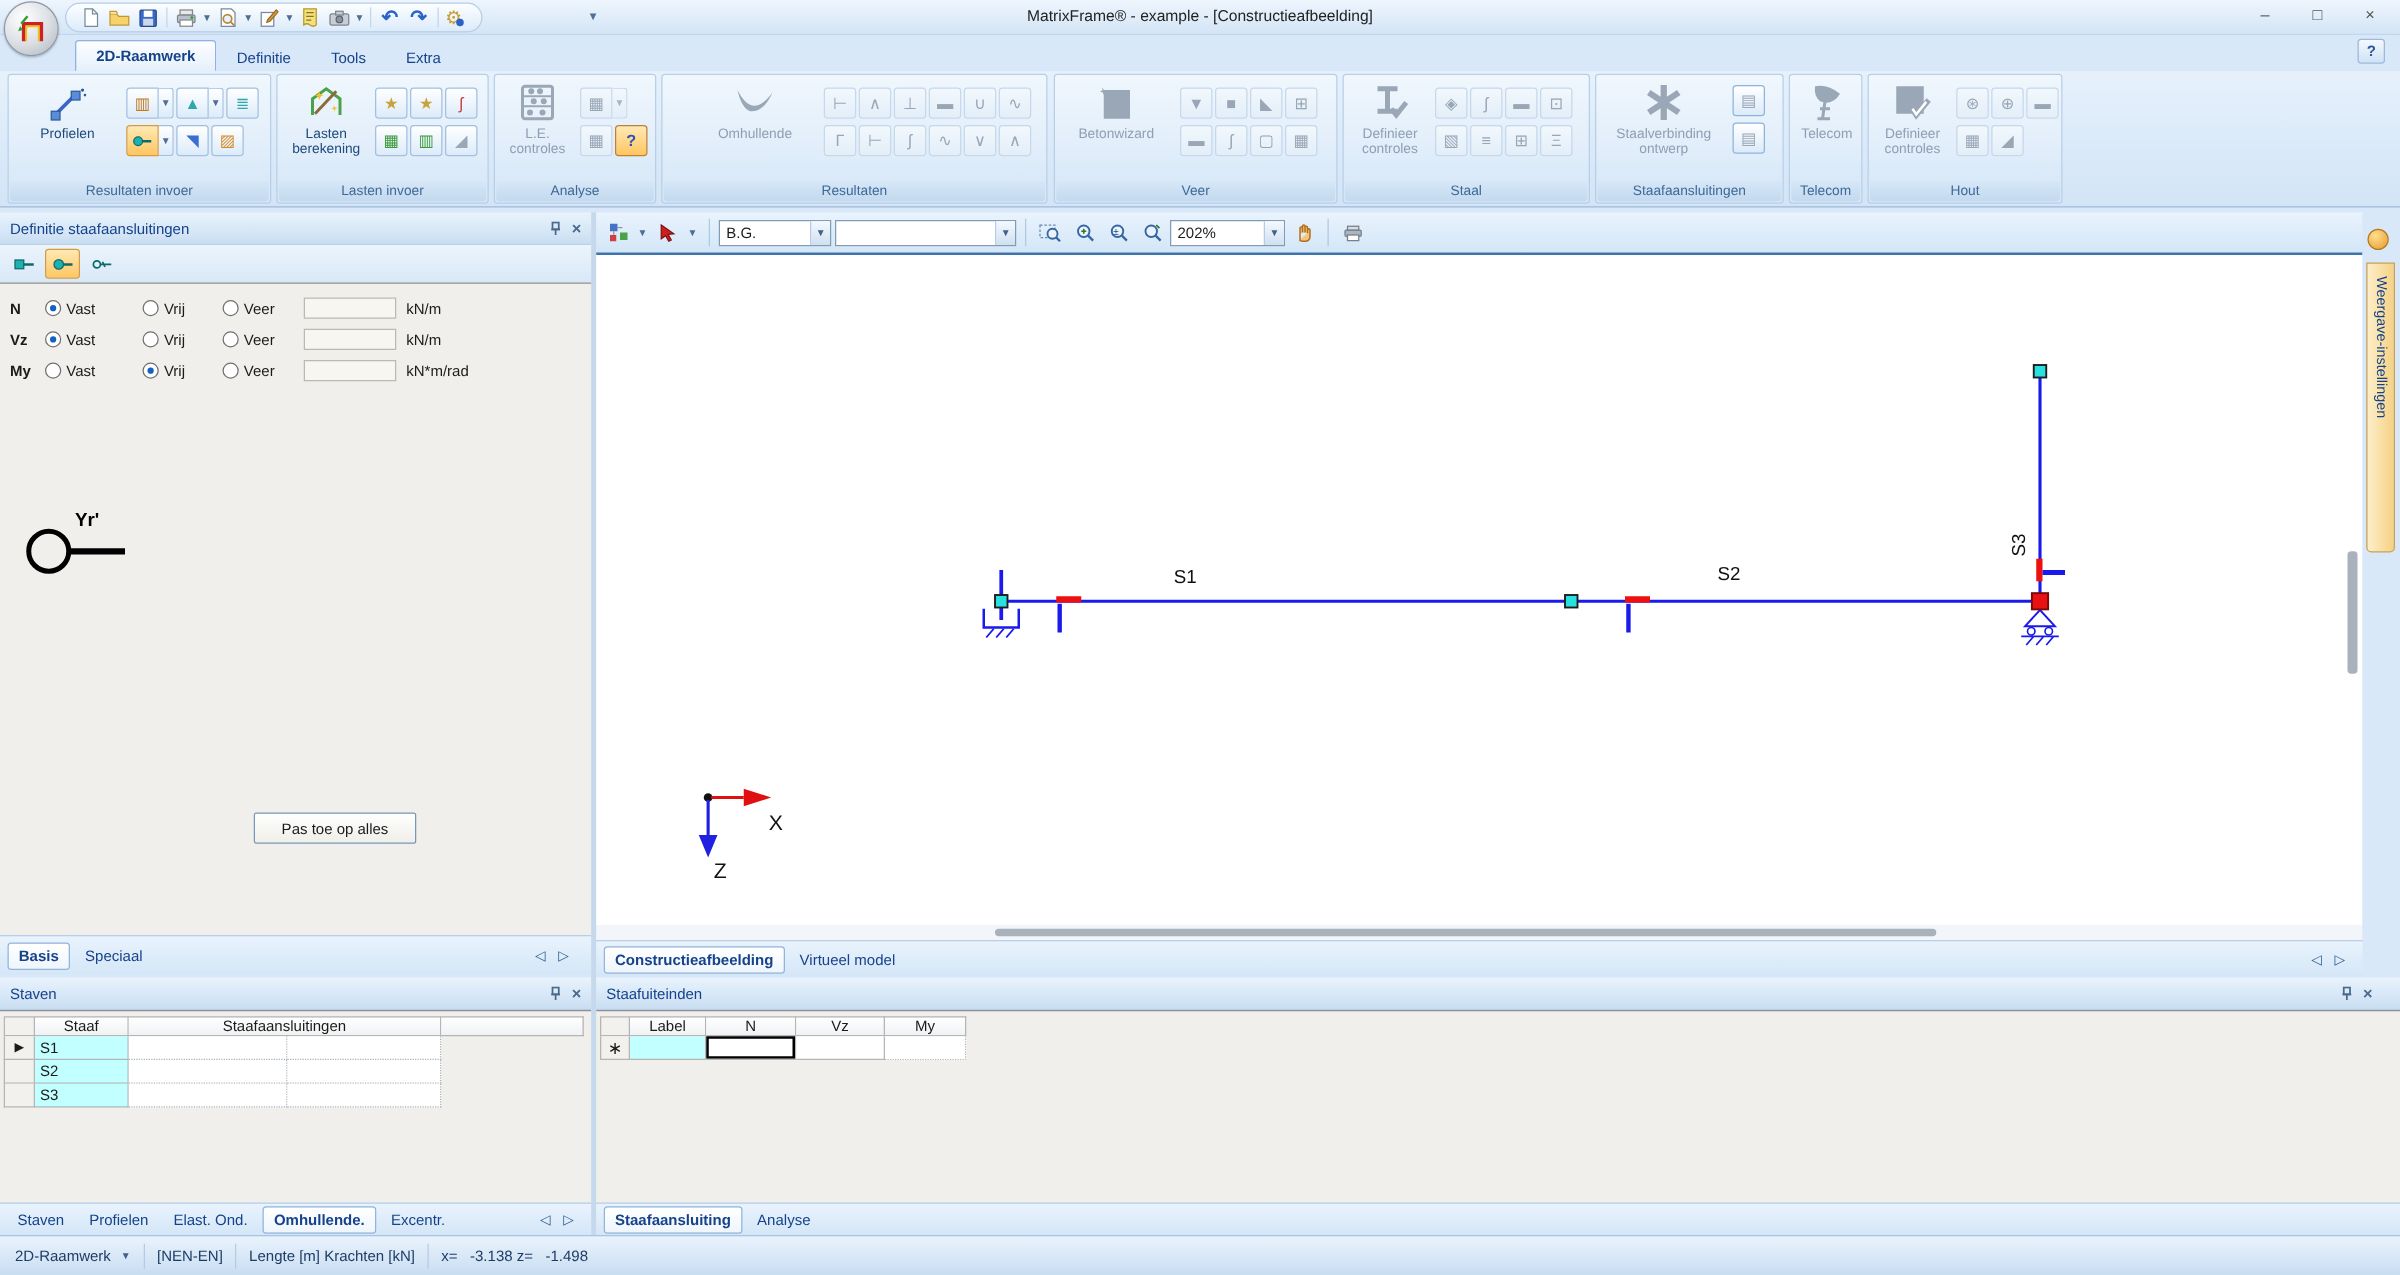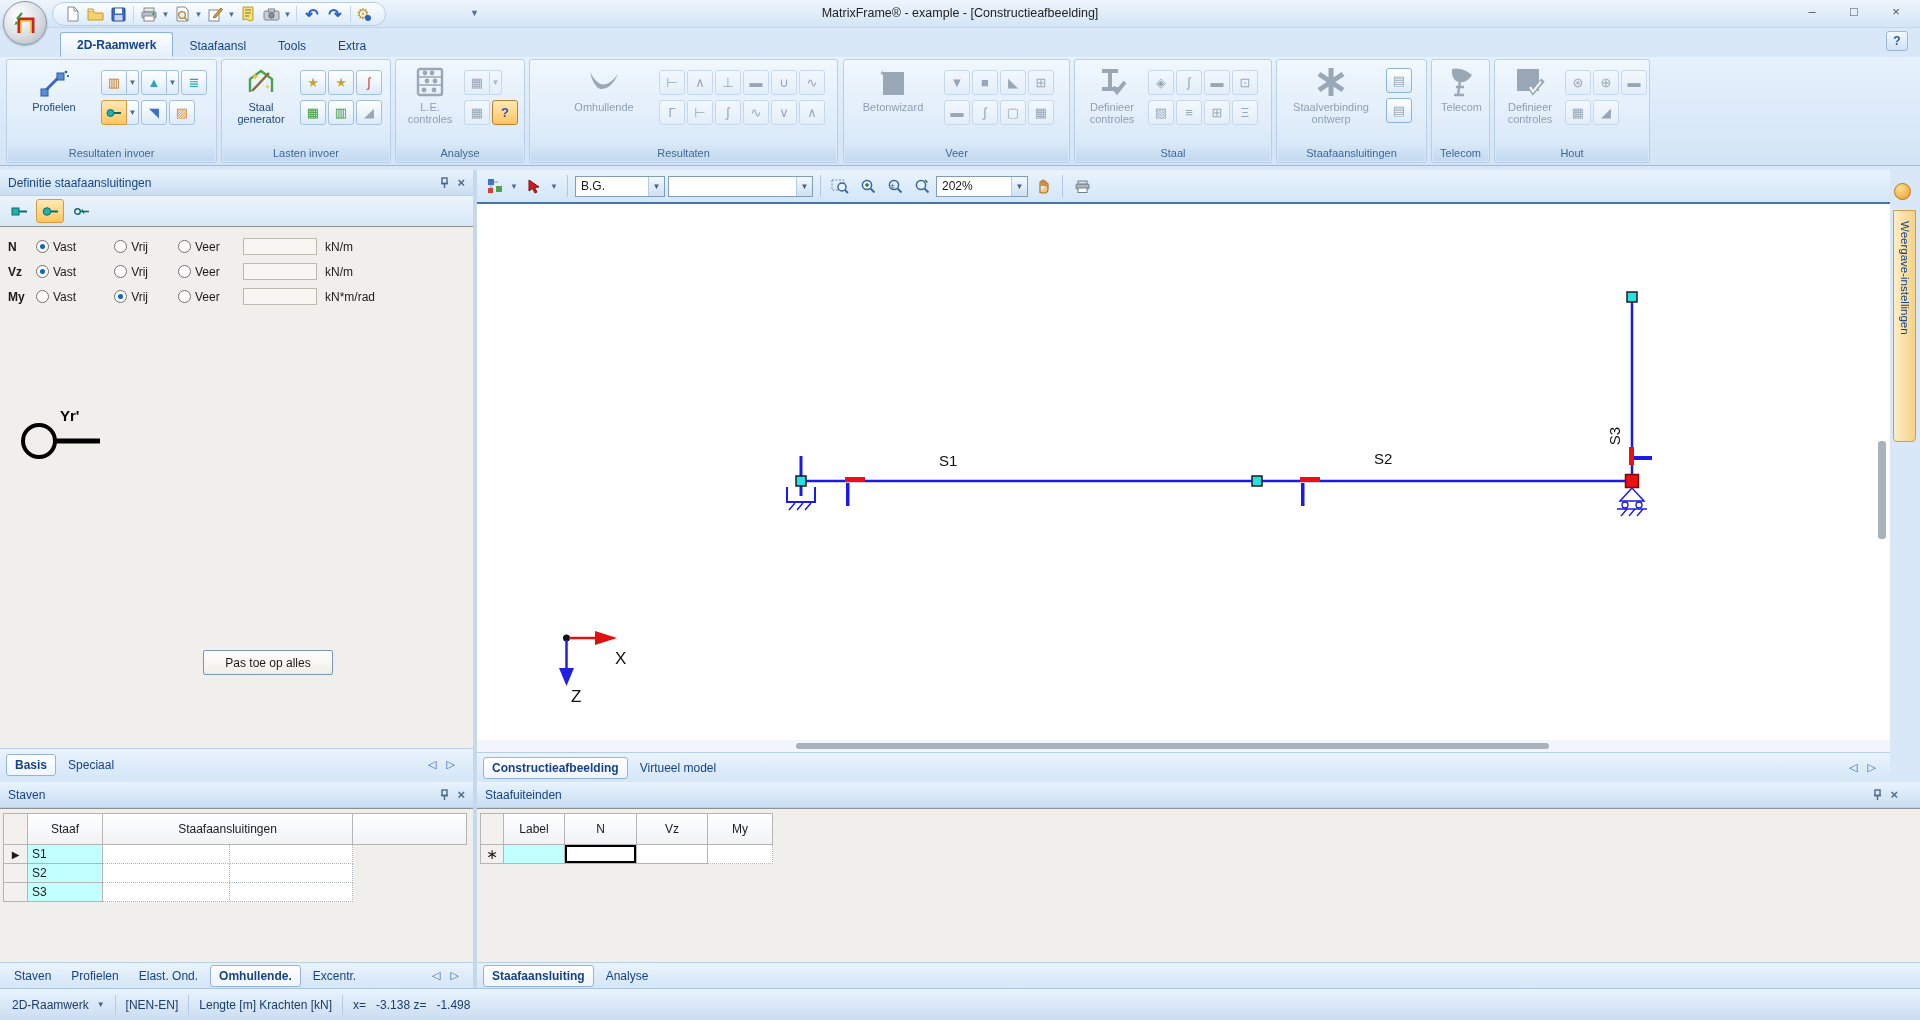--- a/index.html
+++ b/index.html
@@ -69,21 +69,21 @@
 
   .tabbar2{position:absolute;display:flex;align-items:center;gap:4px;background:linear-gradient(#e9f3fd,#d4e6f7);border-top:1px solid #b9cfe8;color:#15428b;padding-left:6px;font-size:12px}
   .mtab{padding:3px 8px;white-space:nowrap}
   .mtab.act{background:linear-gradient(#ffffff,#eef5fc);border:1px solid #93b5da;border-radius:3px;font-weight:700}
   .tarr{display:flex;gap:10px;color:#2d5d8e;font-size:11px}
 
   
   .tbl{position:absolute;font-size:12px}
   .trow{display:flex}
   .tc{border-right:1px solid #b5b5b5;border-bottom:1px solid #b5b5b5;background:#fff;height:19px;display:flex;align-items:center;padding:0 4px}
-  .th{height:32px;justify-content:center;background:linear-gradient(#ffffff,#f0f2f4);border-top:1px solid #b5b5b5}
+  .th{height:16px;justify-content:center;background:linear-gradient(#ffffff,#f0f2f4);border-top:1px solid #b5b5b5}
   .tsel{background:#f2f1ee;justify-content:center;border-left:1px solid #b5b5b5}
   .cyan{background:#c2ffff}
   .dotr{border-right:1px dotted #a9b4bd}
   .dotb{border-bottom:1px dotted #a9b4bd}
   .ncell{box-shadow:inset 0 0 0 2px #000}
 
   
   .canvas{position:absolute;left:477px;top:204px;width:1413px;height:536px;background:#fff}
   .hscroll{position:absolute;left:477px;top:740px;width:1413px;height:12px;background:#f2f5f9}
   .hthumb{position:absolute;left:319px;top:3px;width:753px;height:6px;background:#a9b2bc;border-radius:3px}
@@ -183,21 +183,21 @@
 </div>
 <span class="abs" style="left:470px;top:8px;font-size:9px;color:#4f6e96">▼</span>
 <div class="winbtns">
   <span>–</span>
   <span>□</span>
   <span>×</span>
 </div>
 
 <div class="tabrow">
   <span class="rtab act">2D-Raamwerk</span>
-  <span class="rtab">Staafaansl</span>
+  <span class="rtab">Definitie</span>
   <span class="rtab">Tools</span>
   <span class="rtab">Extra</span>
 </div>
 <div class="helpbtn">?</div>
 
 <div class="ribbon">
 
   <div class="group" style="left:6px;width:211px">
     <div class="bigbtn" style="left:8px;width:78px">
       <span class="bicon">
@@ -251,21 +251,21 @@
   <div class="group" style="left:221px;width:170px">
     <div class="bigbtn" style="left:6px;width:66px">
       <span class="bicon">
           <svg width="32" height="32" viewBox="0 0 32 32">
             <path d="M5 26 V13 L16 5 L27 13 V26" fill="none" stroke="#4aa34a" stroke-width="2.4"></path>
             <path d="M7 25 L24 7" stroke="#8a6b3c" stroke-width="2.4"></path>
             <path d="M10 7l1.2 2.4L14 10l-2.4 1.2L10.4 14l-1-2.6L7 10.4l2.4-1z" fill="#f0c030"></path>
             <path d="M22 18l.9 1.8 2.1.5-1.8.9-.4 2.1-.8-1.9-2-.4 1.8-.9z" fill="#f0c030"></path>
           </svg>
         </span>
-      <span>Staal generator</span>
+      <span>Lasten berekening</span>
     </div>
     <div class="srow" style="left:78px;top:10px">
       <span class="sbtn">
           <span class="glyph" style="color:#c8a23a">★</span>
         </span>
       <span class="sbtn">
           <span class="glyph" style="color:#c8a23a">★</span>
         </span>
       <span class="sbtn">
           <span class="glyph" style="color:#c84040">∫</span>

